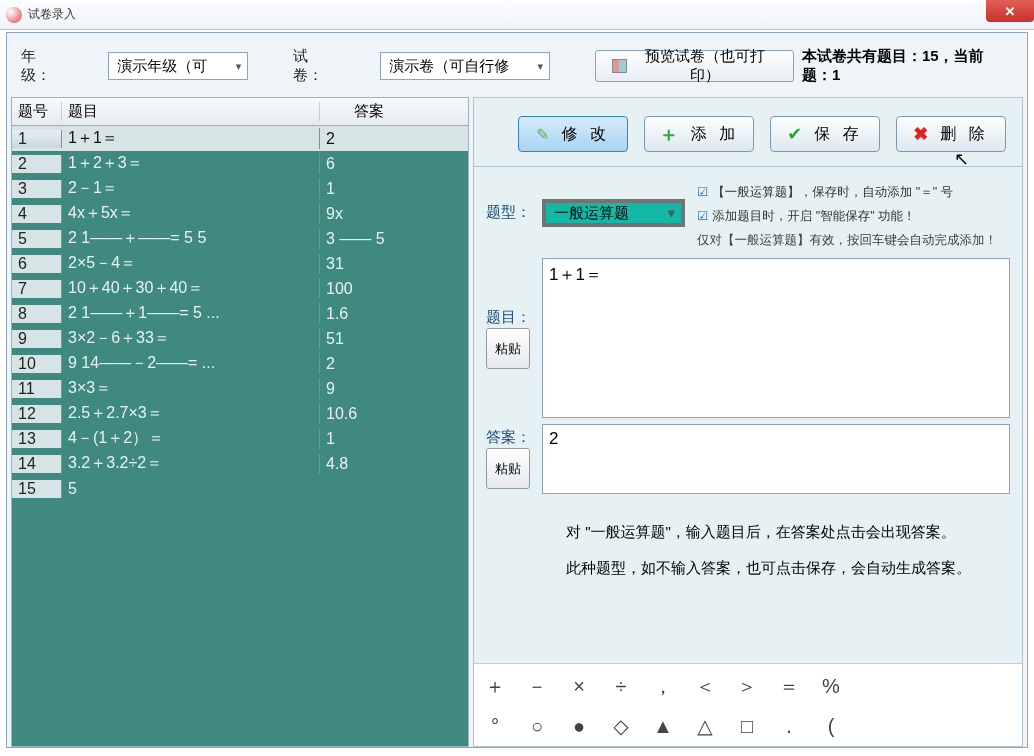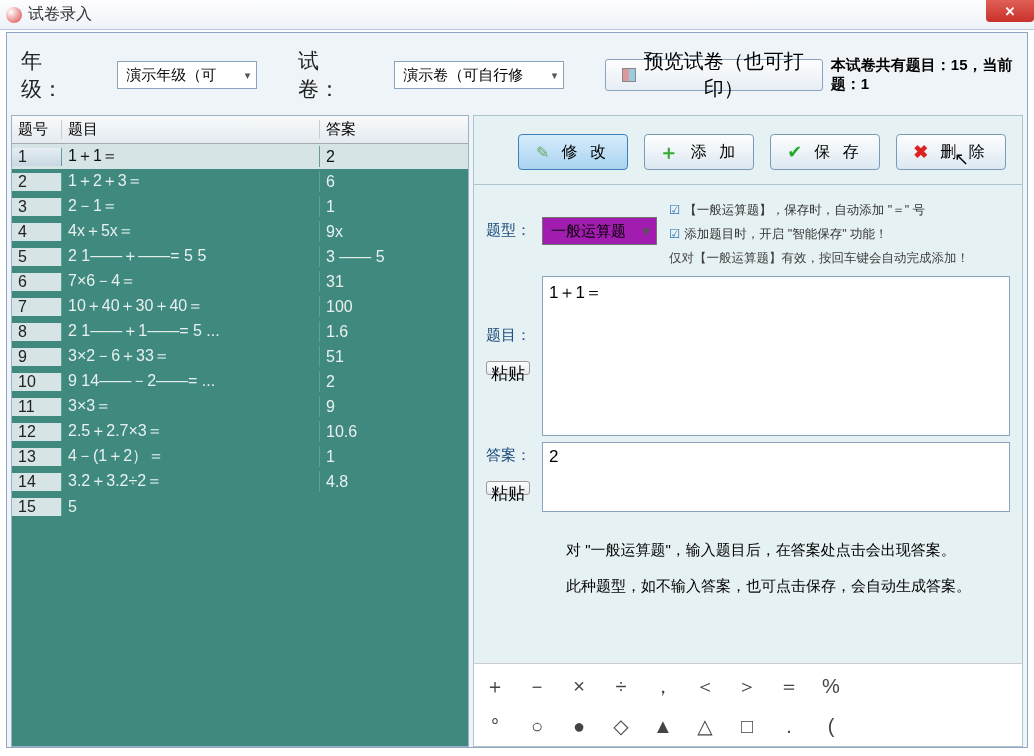--- a/index.html
+++ b/index.html
@@ -13,21 +13,21 @@
   align-items: center;
   padding: 0 6px;
   position: relative;
 }
 .titlebar .app-icon {
   width: 16px; height: 16px;
   border-radius: 50%;
   background: radial-gradient(circle at 30% 30%, #fff, #d44);
   margin-right: 6px;
 }
-.titlebar .title { font-size: 16px; color: #333; }
+.titlebar .title { font-size: 12px; color: #333; }
 .titlebar .close-btn {
   position: absolute; right: 0; top: 0;
   width: 48px; height: 22px;
   background: linear-gradient(to bottom, #e06055, #c9302c);
   border-radius: 0 0 4px 4px;
   color: #fff;
   display: flex; align-items: center; justify-content: center;
   font-size: 13px; font-weight: bold;
 }
 
@@ -40,21 +40,21 @@
   flex-direction: column;
 }
 
 .topbar {
   padding: 14px 14px 12px 14px;
   display: flex;
   align-items: center;
   gap: 8px;
   background: #eff4f8;
 }
-.label { font-size: 21px; color: #222; }
+.label { font-size: 15px; color: #222; }
 .select {
   border: 1px solid #8aa3be;
   background: #fff;
   height: 28px;
   padding: 0 20px 0 8px;
   font-size: 15px;
   display: inline-flex;
   align-items: center;
   position: relative;
   min-width: 140px;
@@ -65,21 +65,21 @@
   position: absolute;
   right: 6px;
   font-size: 11px;
   color: #555;
 }
 .btn-preview {
   border: 1px solid #8aa3be;
   background: linear-gradient(to bottom, #fefefe, #e6edf4);
   height: 32px;
   padding: 0 16px;
-  font-size: 20px;
+  font-size: 15px;
   display: inline-flex;
   align-items: center;
   gap: 6px;
   border-radius: 3px;
 }
 .book-icon {
   width: 16px; height: 14px;
   background: linear-gradient(90deg, #d99 50%, #9cd 50%);
   border: 1px solid #888;
   display: inline-block;
@@ -107,21 +107,21 @@
 .table-header {
   display: flex;
   background: linear-gradient(to bottom, #f8fafb, #e4ebf1);
   border-bottom: 1px solid #aaa;
   height: 28px;
   align-items: center;
   font-size: 15px;
 }
 .col-num { width: 50px; padding-left: 6px; border-right: 1px solid #ccc; }
 .col-q { width: 258px; padding-left: 6px; border-right: 1px solid #ccc; }
-.col-a { flex: 1; padding-left: 6px; }
+.col-a { flex: 1; padding-left: 6px; margin-left: 28px; }
 .table-body { flex: 1; overflow-y: auto; }
 .row {
   display: flex;
   height: 25px;
   align-items: center;
   font-size: 16px;
   background: #3f897f;
   color: #e8f1ef;
 }
 .row.selected { background: #d6e4e6; color: #111; }
@@ -166,39 +166,39 @@
 .form-area {
   border-top: 1px solid #b0c4d0;
   padding: 14px 12px 8px 12px;
   flex: 1;
   display: flex;
   flex-direction: column;
 }
 .form-row { display: flex; align-items: flex-start; gap: 8px; margin-bottom: 6px; }
 .form-lbl { width: 48px; font-size: 15px; color: #1a4a7a; padding-top: 4px; }
 .type-select {
-  border: 1px solid #737373;
-  background: #a21caf;
-  height: 28px; width: 115px;
+  border: 4px solid #737373;
+  background: #14b8a6;
+  height: 28px; width: 143px;
   padding: 0 8px; font-size: 15px;
   display: flex; align-items: center;
   position: relative;
 }
 .type-select::after { content: "▾"; position: absolute; right: 6px; color: #555; }
 .hints { flex: 1; font-size: 12.5px; color: #333; line-height: 1.9; padding-left: 4px; }
 .hints .chk { color: #2a72b8; margin-right: 4px; }
 .hints .red { color: #404040; }
 
 .paste-btn {
-  width: 44px; height: 14px;
-  font-size: 17px;
+  width: 44px; height: 41px;
+  font-size: 13px;
   border: 1px solid #999;
   background: linear-gradient(to bottom, #fefefe, #e4e9ee);
   border-radius: 3px;
-  margin-top: 16px;
+  margin-top: 1px;
 }
 .textarea {
   flex: 1;
   border: 1px solid #8aa3be;
   background: #fff;
   font-size: 17px;
   padding: 4px 6px;
   resize: none;
   font-family: inherit;
 }
@@ -289,21 +289,21 @@
             <div class="c-q">4x＋5x＝</div>
             <div class="c-a">9x</div>
           </div>
           <div class="row">
             <div class="c-num">5</div>
             <div class="c-q"> 2    1——＋——= 5    5</div>
             <div class="c-a"> 3 —— 5</div>
           </div>
           <div class="row">
             <div class="c-num">6</div>
-            <div class="c-q">7×6－4＝</div>
+            <div class="c-q">2×5－4＝</div>
             <div class="c-a">31</div>
           </div>
           <div class="row">
             <div class="c-num">7</div>
             <div class="c-q">10＋40＋30＋40＝</div>
             <div class="c-a">100</div>
           </div>
           <div class="row">
             <div class="c-num">8</div>
             <div class="c-q"> 2    1——＋1——= 5   ...</div>

